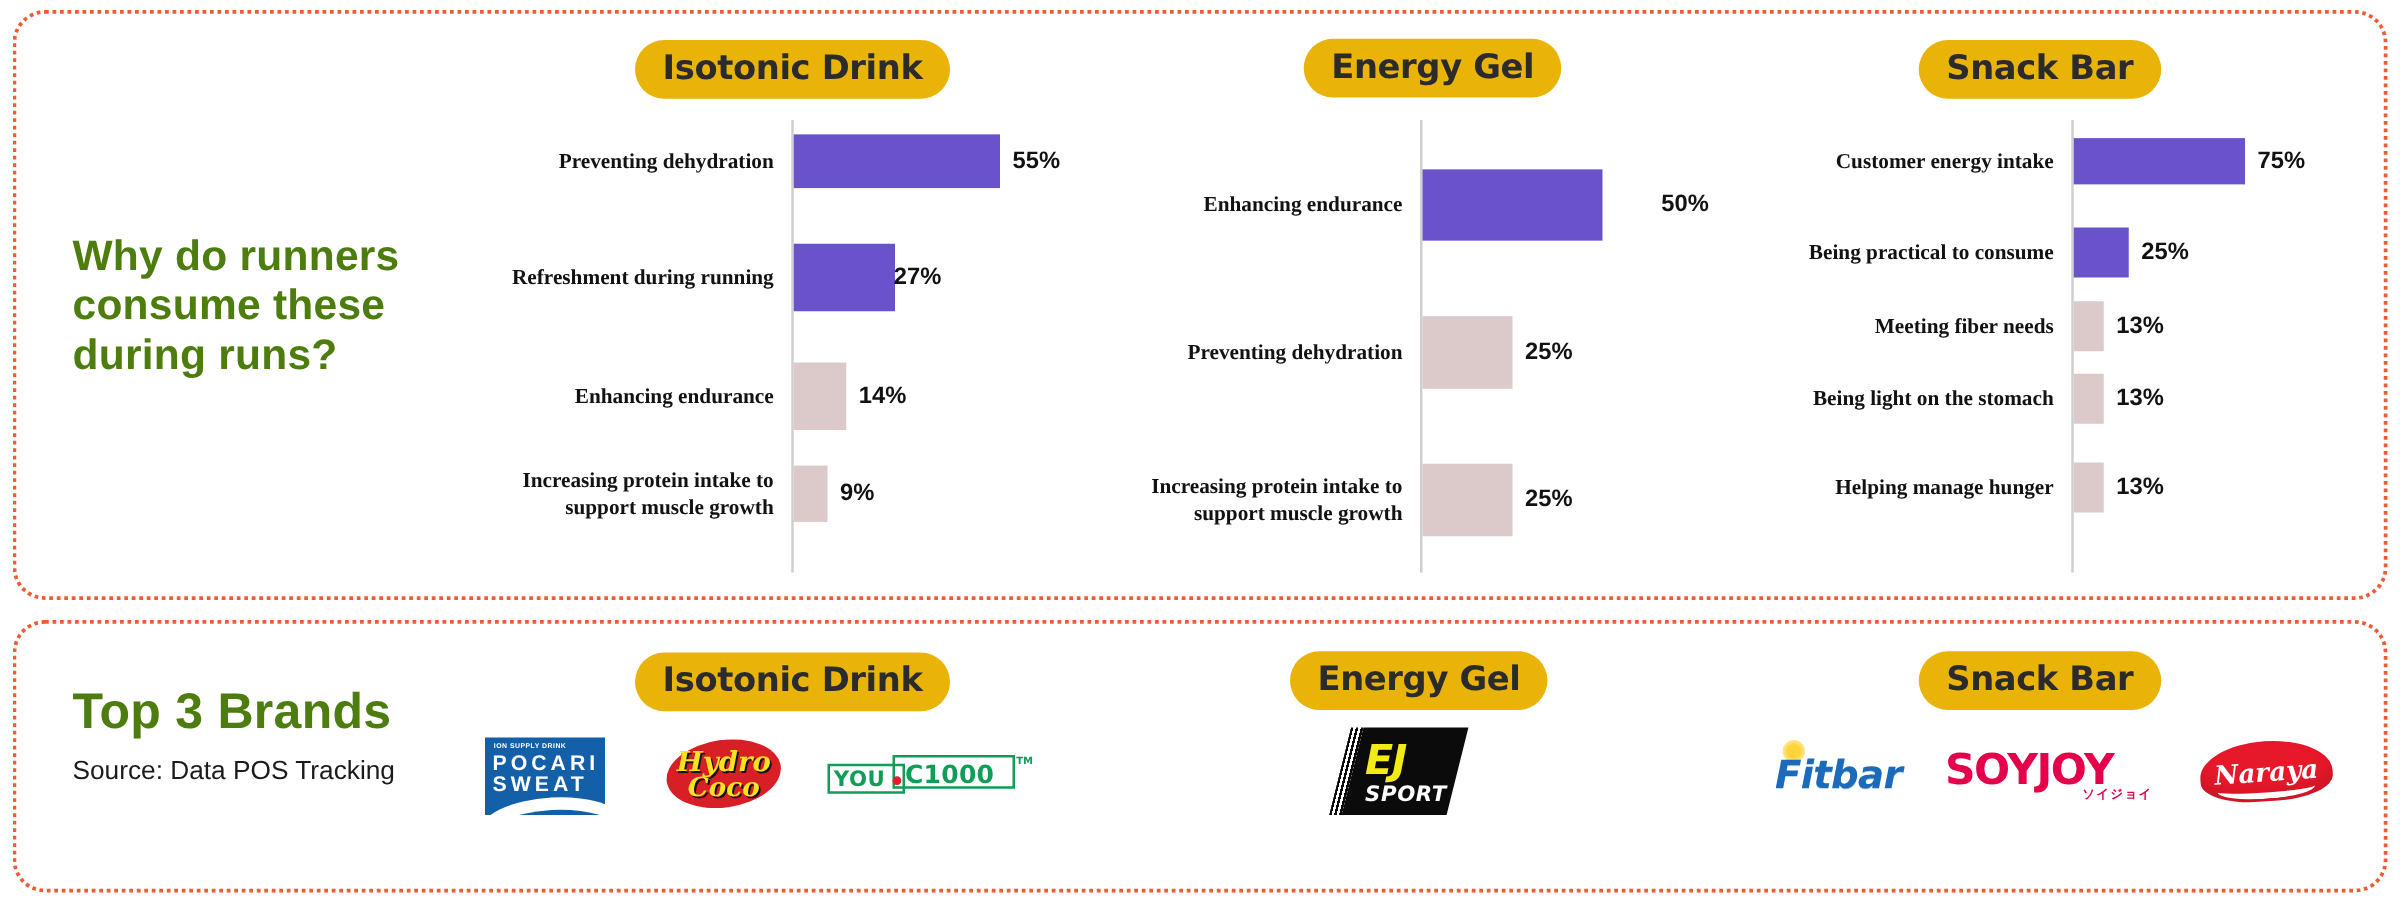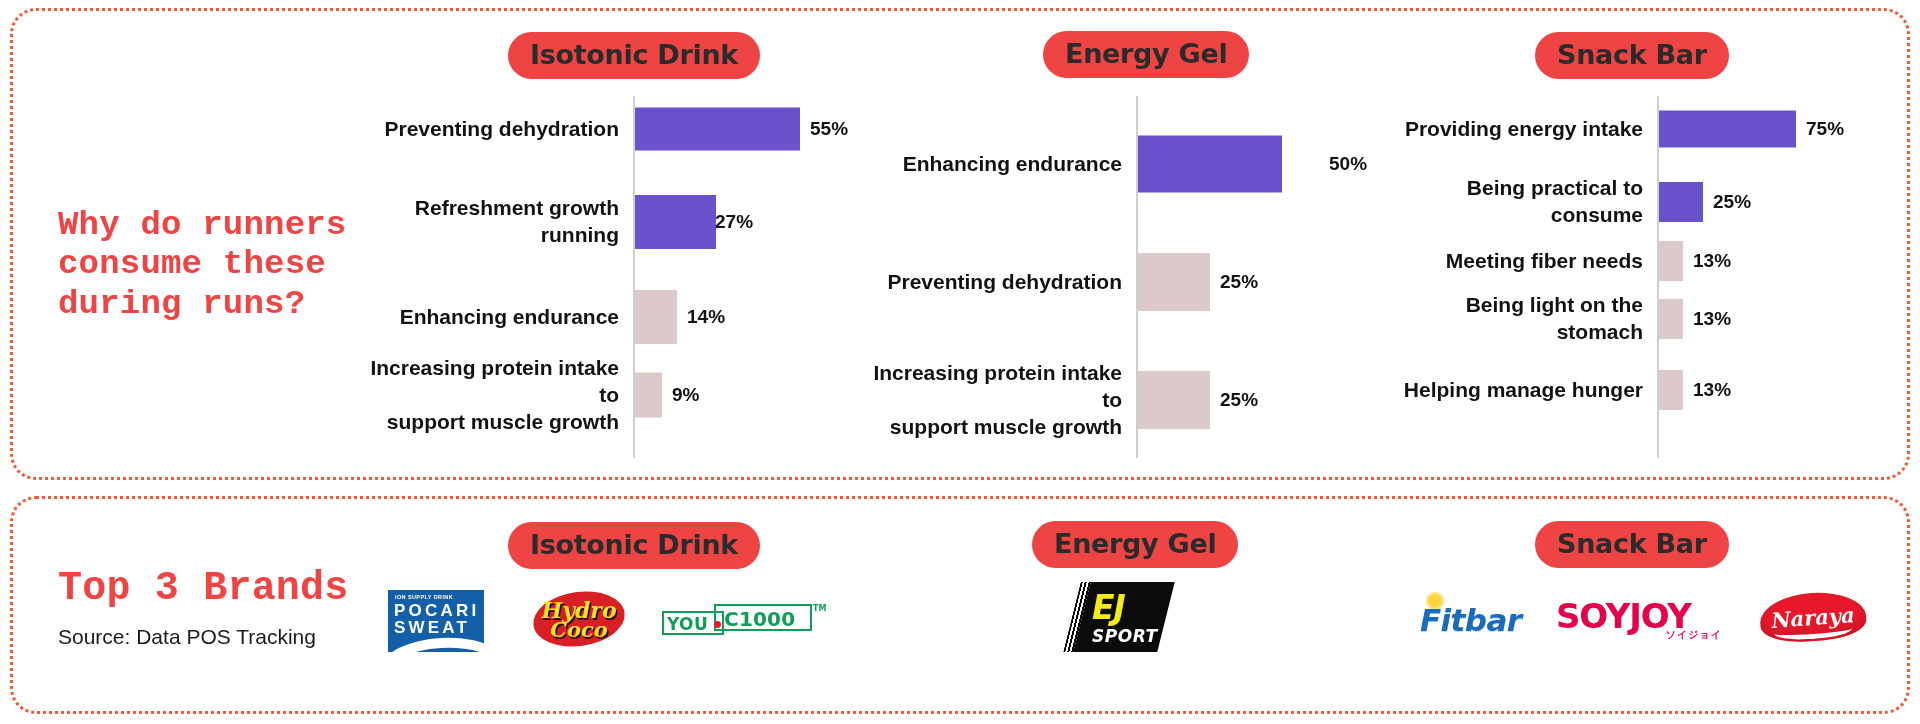--- a/index.html
+++ b/index.html
@@ -23,41 +23,40 @@
     border: 3px dotted #F15B33;
     border-radius: 26px;
     background: #ffffff;
   }
   #panel-insight { left: 10px;  top: 8px;   width: 1900px; height: 472px; }
   #panel-brands  { left: 10px;  top: 496px; width: 1900px; height: 218px; }
 
   
   .left-block { position: absolute; }
   .headline {
-    color: #ef4444;
+    color: #4d7c0f;
     font-weight: 700;
     letter-spacing: 0.2px;
     line-height: 1.16;
-    font-family: Liberation Mono, monospace;
-    margin-top: 20px;
+    font-family: Liberation Sans, sans-serif;
   }
   #insight-headline { font-size: 34px; width: 310px; }
   #brands-headline  { font-size: 40px; width: 310px; }
   .source {
     color: #1b1b1b;
     font-size: 21px;
     font-family: "Liberation Sans", sans-serif;
     margin-top: 13px;
     white-space: nowrap;
   }
 
   
   .pill {
     position: absolute;
-    background: #ef4444;
+    background: #eab308;
     color: #2b2b2b;
     border-radius: 24px;
     font-size: 27px;
     font-weight: 700;
     padding: 7px 22px 9px 22px;
     white-space: nowrap;
     font-family: "DejaVu Sans", sans-serif;
     letter-spacing: -0.3px;
   }
 
@@ -72,28 +71,28 @@
   .row {
     position: absolute;
     display: flex;
     align-items: center;
     height: 0;
   }
   .cat-label {
     position: absolute;
     right: 14px;
     text-align: right;
-    font-size: 21px;
+    font-size: 17px;
     font-weight: 700;
     color: #121212;
     line-height: 1.28;
     transform: translateY(-50%);
     top: 0;
     white-space: pre-line;
-    font-family: Liberation Sans, sans-serif;
+    font-family: Liberation Serif, serif;
   }
   .bar {
     position: absolute;
     left: 2px;
     transform: translateY(-50%);
     top: 0;
   }
   .bar.hi  { background: #6A52CC; }
   .bar.lo  { background: #DCC9C9; }
   .val {
@@ -281,21 +280,21 @@
   <div class="chart" id="chart-isotonic" style="left:633px; top:96px; width:330px; height:362px;">
     <div class="axis" style="height:362px;"></div>
 
     <div class="row" style="top:33px;">
       <div class="cat-label" style="width:260px;">Preventing dehydration</div>
       <div class="bar hi" style="width:165px; height:43px;"></div>
       <div class="val" style="left:177px;">55%</div>
     </div>
 
     <div class="row" style="top:126px;">
-      <div class="cat-label" style="width:260px;">Refreshment growth running</div>
+      <div class="cat-label" style="width:260px;">Refreshment during running</div>
       <div class="bar hi" style="width:81px; height:54px;"></div>
       <div class="val" style="left:82px;">27%</div>
     </div>
 
     <div class="row" style="top:221px;">
       <div class="cat-label" style="width:260px;">Enhancing endurance</div>
       <div class="bar lo" style="width:42px; height:54px;"></div>
       <div class="val" style="left:54px;">14%</div>
     </div>
 
@@ -327,21 +326,21 @@
 support muscle growth</div>
       <div class="bar lo" style="width:72px; height:58px;"></div>
       <div class="val" style="left:84px;">25%</div>
     </div>
   </div>
 
   <div class="chart" id="chart-snack" style="left:1657px; top:96px; width:260px; height:362px;">
     <div class="axis" style="height:362px;"></div>
 
     <div class="row" style="top:33px;">
-      <div class="cat-label" style="width:250px;">Providing energy intake</div>
+      <div class="cat-label" style="width:250px;">Customer energy intake</div>
       <div class="bar hi" style="width:137px; height:37px;"></div>
       <div class="val" style="left:149px;">75%</div>
     </div>
 
     <div class="row" style="top:106px;">
       <div class="cat-label" style="width:250px;">Being practical to consume</div>
       <div class="bar hi" style="width:44px; height:40px;"></div>
       <div class="val" style="left:56px;">25%</div>
     </div>
 

